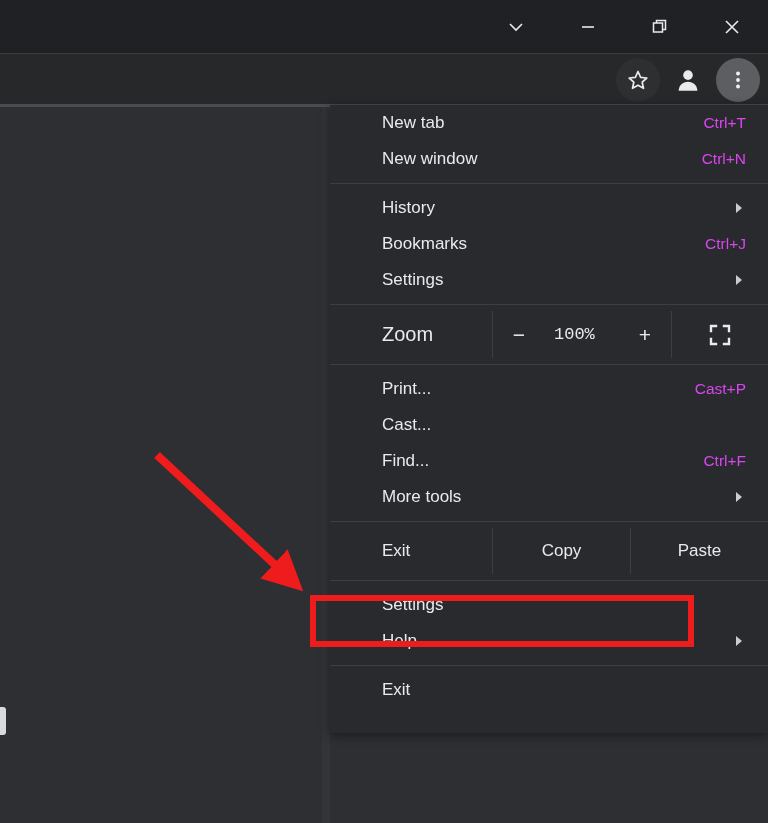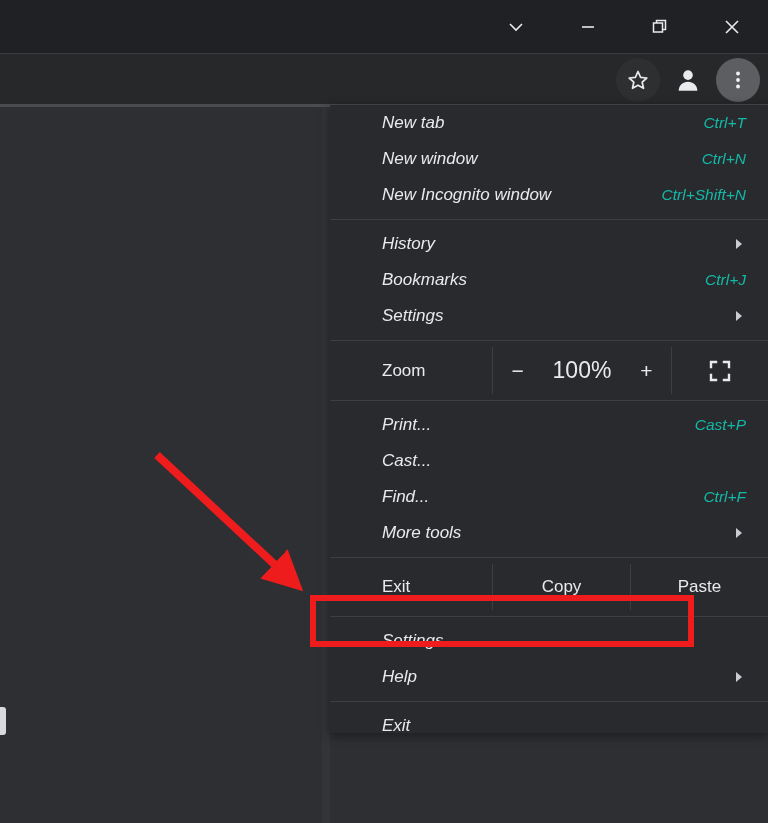--- a/index.html
+++ b/index.html
@@ -117,26 +117,25 @@
 
   .menu-item {
     position: relative;
     height: 36px;
     display: flex;
     align-items: center;
     color: #e8eaed;
     font-size: 17px;
     padding-left: 52px;
     padding-right: 22px;
-    font-style: italic;
   }
   .menu-item .label { white-space: nowrap; }
   .menu-item .accel {
     margin-left: auto;
-    color: #14b8a6;
+    color: #d946ef;
     font-size: 15.5px;
     white-space: nowrap;
   }
   .menu-item .arrow {
     margin-left: auto;
     color: #c9ccd1;
     display: flex;
     align-items: center;
   }
 
@@ -151,43 +150,44 @@
     height: 47px;
     display: flex;
     align-items: stretch;
     color: #e8eaed;
   }
   .zoom-label {
     width: 162px;
     display: flex;
     align-items: center;
     padding-left: 52px;
-    font-size: 17px;
+    font-size: 20px;
   }
   .zoom-ctrls {
     flex: 1;
     display: flex;
     align-items: center;
     justify-content: center;
     gap: 22px;
     border-left: 1px solid #3c3e42;
     border-right: 1px solid #3c3e42;
   }
   .zoom-btn {
     font-size: 21px;
     color: #e8eaed;
     width: 26px;
     text-align: center;
     line-height: 1;
   }
   .zoom-value {
-    font-size: 23px;
+    font-size: 17px;
     color: #e8eaed;
     min-width: 56px;
     text-align: left;
+    font-family: Liberation Mono, monospace;
   }
   .zoom-full {
     width: 96px;
     display: flex;
     align-items: center;
     justify-content: center;
     color: #e8eaed;
   }
 
   
@@ -290,24 +290,20 @@
   <div class="page-right-strip"></div>
 
   <div class="menu" id="menu-root">
       <div class="menu-item">
         <span class="label">New tab</span>
         <span class="accel">Ctrl+T</span>
       </div>
       <div class="menu-item">
         <span class="label">New window</span>
         <span class="accel">Ctrl+N</span>
-      </div>
-      <div class="menu-item">
-        <span class="label">New Incognito window</span>
-        <span class="accel">Ctrl+Shift+N</span>
       </div>
       <div class="menu-sep"></div>
       <div class="menu-item">
         <span class="label">History</span>
         <span class="arrow">
           <svg width="14" height="14" viewBox="0 0 14 14" fill="#c9ccd1">
             <path d="M4 2 L10 7 L4 12 Z"></path>
           </svg>
         </span>
       </div>

